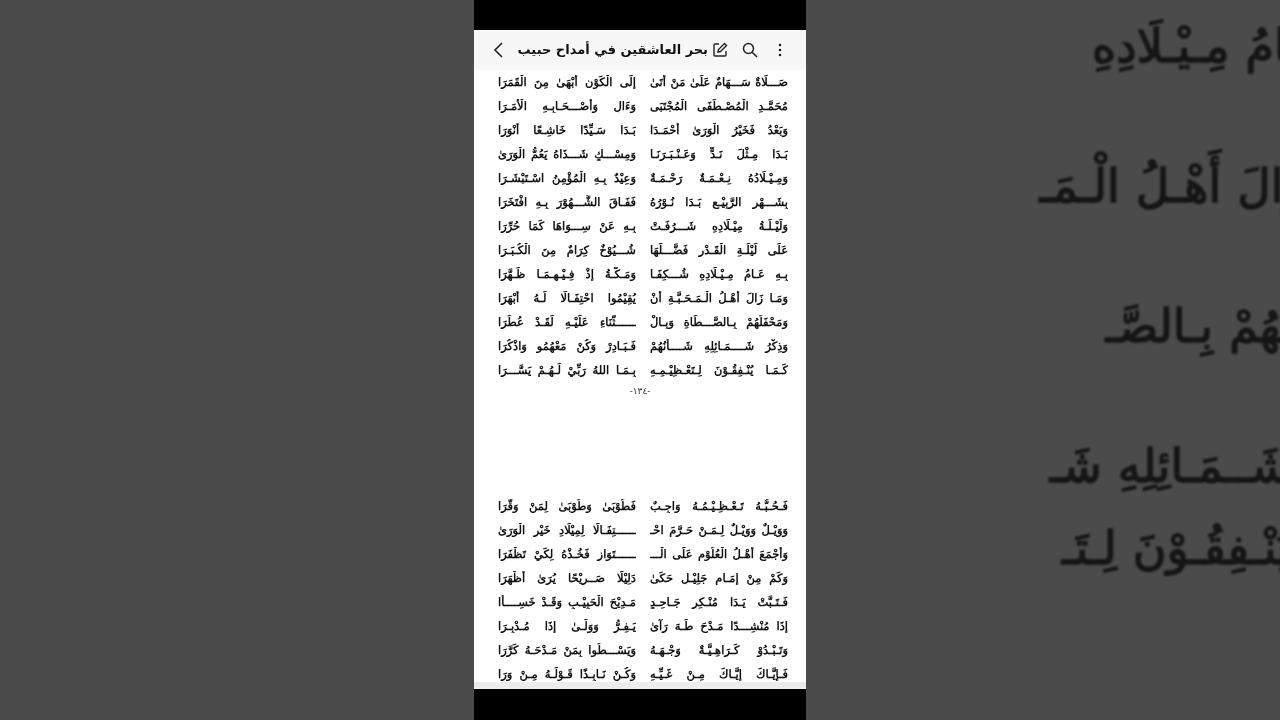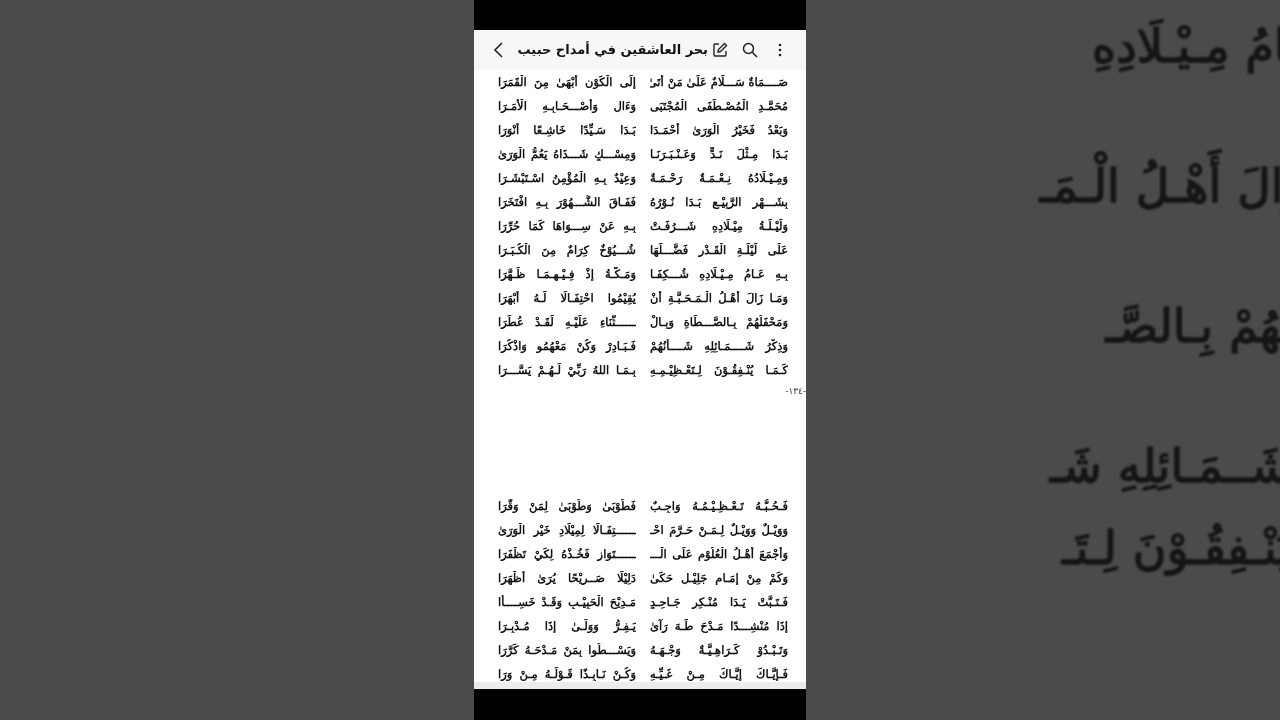--- a/index.html
+++ b/index.html
@@ -60,21 +60,21 @@
   .page1 { top: 0; }
   .page2 { top: 424px; }
   .verse-row {
     direction: rtl; display: flex; justify-content: space-between;
     padding: 0 18px 0 24px; height: 24px; align-items: center;
     font-family: "DejaVu Serif", serif; font-size: 11.5px; color: #111;
     white-space: nowrap;
   }
   .hemistich { width: 138px; text-align: justify; text-align-last: justify; overflow: hidden; font-weight: bold; }
   .page-num {
-    direction: rtl; text-align: right; font-size: 9px; color: #333;
+    direction: rtl; text-align: center; font-size: 9px; color: #333;
     margin-top: 4px; font-family: "DejaVu Serif", serif;
   }
   .bottom-bar {
     position: absolute; top: 682px; left: 0; width: 332px; height: 7px; background: #ececec;
   }
 </style>
 </head>
 <body>
 
 <div class="bg-side bg-left">
@@ -123,21 +123,21 @@
           <circle cx="2" cy="7" r="1.3" fill="#222"></circle>
           <circle cx="2" cy="12" r="1.3" fill="#222"></circle>
       </svg>
     </div>
   </div>
 
   <div class="doc">
 
     <div class="page page1">
       <div class="verse-row">
-          <span class="hemistich">صَــــمَاةٌ سَـــلَامٌ عَلَىٰ مَنْ أَتَىٰ</span>
+          <span class="hemistich">صَـــلَاةٌ سَـــهَامٌ عَلَىٰ مَنْ أَتَىٰ</span>
           <span class="hemistich">إِلَى الْكَوْنِ أَبْهَىٰ مِنَ الْقَمَرَا</span>
         </div>
       <div class="verse-row">
           <span class="hemistich">مُحَمَّـدِ الْمُصْـطَفَى الْمُجْتَبَى</span>
           <span class="hemistich">وَءَالٍ وَأَصْـــحَـابِـهِ الْأُمَـرَا</span>
         </div>
       <div class="verse-row">
           <span class="hemistich">وَبَعْدُ فَخَيْرُ الْوَرَىٰ أَحْمَـدَا</span>
           <span class="hemistich">بَـدَا سَـيِّدًا خَاشِـعًا أَنْوَرَا</span>
         </div>

